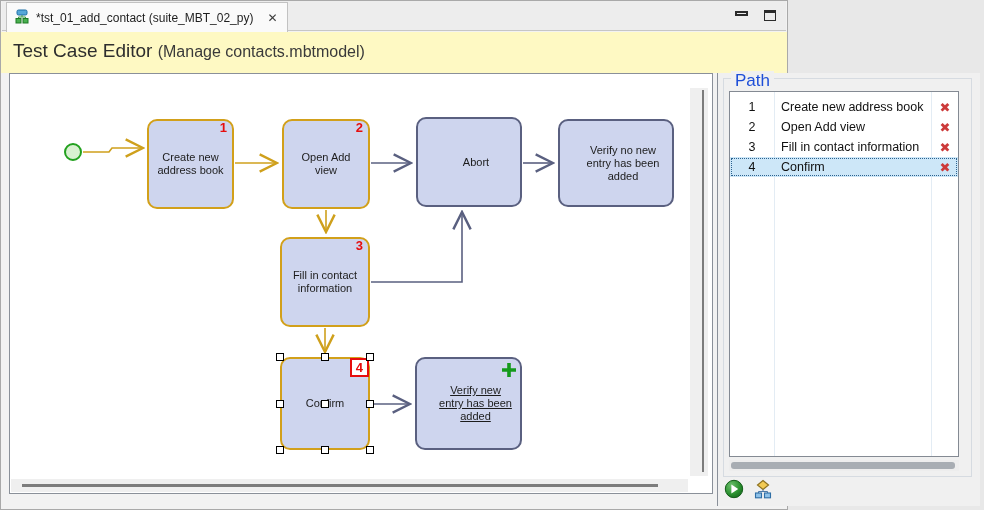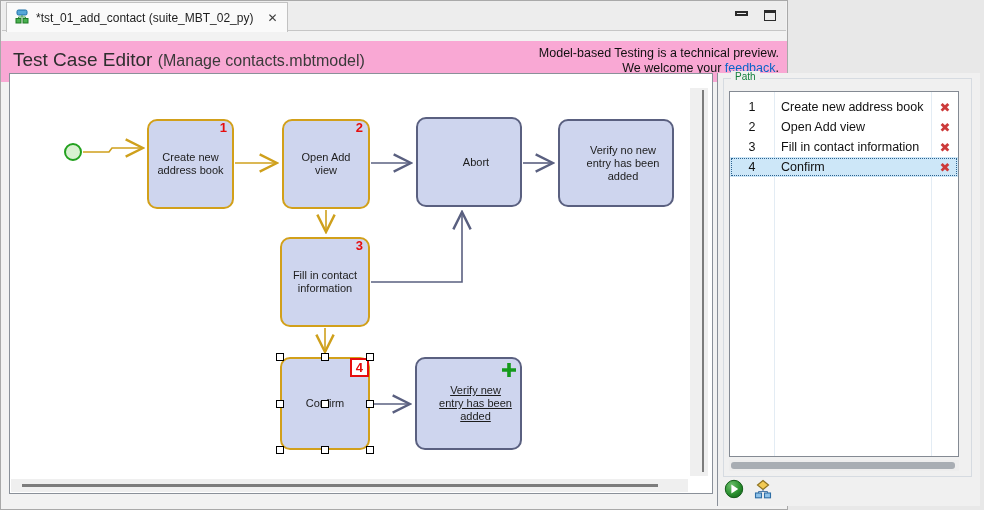--- a/index.html
+++ b/index.html
@@ -10,21 +10,21 @@
   
   .tabstrip { position:absolute; left:1px; right:1px; top:0; height:30px; background:#ededed; border-bottom:1px solid #c6c6c6; }
   .tab { position:absolute; left:4px; top:1px; height:30px; background:#fafafa; border:1px solid #c2c2c2; border-bottom:none; display:flex; align-items:center; gap:6px; padding:0 9px 0 7px; }
   .tab-label { font-size:12px; color:#1e1e1e; white-space:nowrap; }
   .tab-close { font-size:12px; color:#3c3c3c; margin-left:8px; cursor:pointer; line-height:12px; }
   .winbtns { position:absolute; right:10px; top:9px; display:flex; gap:16px; align-items:flex-start; }
   .min-glyph { width:13px; height:5px; border:2px solid #2b2b2b; margin-top:1px; }
   .max-glyph { width:12px; height:11px; border:1px solid #2b2b2b; border-top:3px solid #2b2b2b; }
 
   
-  .header { position:absolute; left:0; right:0; top:40px; height:41px; background:#f9a8d4; }
+  .header { position:absolute; left:0; right:0; top:31px; height:41px; background:#fef9c3; }
   .page-title { position:absolute; left:12px; top:8px; font-size:19px; color:#2e2e2e; }
   .page-subtitle { font-size:16px; color:#3a3a3a; }
   .notice { position:absolute; right:8px; top:5px; text-align:right; font-size:12.5px; color:#111; line-height:15px; }
   .notice a { color:#0a64c8; text-decoration:underline; cursor:pointer; }
 
   
   .canvas { position:absolute; left:8px; top:72px; width:704px; height:421px; background:#fff; border:1px solid #8a9099; }
   .canvas-inner { position:absolute; inset:0; }
   svg.wires { position:absolute; left:0; top:0; }
 
@@ -43,21 +43,21 @@
   .h-bl{left:-6px;bottom:-6px} .h-bc{left:calc(50% - 4px);bottom:-6px} .h-br{right:-6px;bottom:-6px}
 
   .vscroll { position:absolute; right:4px; top:14px; bottom:17px; width:18px; background:#efefef; }
   .vscroll .thumb { position:absolute; left:12px; top:2px; bottom:4px; width:2px; background:#7c7c7c; }
   .hscroll { position:absolute; left:1px; right:24px; bottom:1px; height:13px; background:#efefef; }
   .hscroll .thumb { position:absolute; left:11px; right:30px; top:5px; height:3px; background:#7c7c7c; }
 
   
   .panel { position:absolute; left:716px; top:72px; width:263px; height:433px; background:#f0f0f0; border-left:1px solid #8a9099; }
   .group { position:absolute; left:5px; top:5px; right:8px; height:399px; border:1px solid #d6dbe1; }
-  .group-label { position:absolute; top:-8px; left:7px; background:#f0f0f0; padding:0 4px; font-size:10px; color:#15803d; }
+  .group-label { position:absolute; top:-8px; left:7px; background:#f0f0f0; padding:0 4px; font-size:17px; color:#1d4ed8; }
   .ptable { position:absolute; left:5px; top:12px; right:12px; height:366px; background:#fff; border:1px solid #848a93; overflow:hidden; }
   .colline { position:absolute; top:0; bottom:0; width:1px; background:#e3ecf4; }
   .colline.c1 { left:44px; } .colline.c2 { right:26px; }
   .rows { position:absolute; left:0; right:0; top:5px; }
   .prow { position:relative; display:flex; height:20px; align-items:center; font-size:12.5px; color:#111; }
   .prow .idx { width:44px; text-align:center; }
   .prow .lbl { flex:1; padding-left:7px; white-space:nowrap; overflow:hidden; }
   .prow .del { width:26px; text-align:center; color:#cc3a3a; font-weight:bold; font-size:13px; cursor:pointer; line-height:13px; }
   .prow.selected { background:#cde7f8; outline:1px dotted #2c628f; outline-offset:-2px; }
   .table-hscroll { position:absolute; left:5px; right:12px; top:381px; height:11px; background:#ededed; }
@@ -84,24 +84,20 @@
       <span class="tab-close">✕</span>
     </div>
     <div class="winbtns">
       <div class="min-glyph"></div>
       <div class="max-glyph"></div>
     </div>
   </div>
 
   <div class="header">
     <div class="page-title"><span>Test Case Editor </span><span class="page-subtitle">(Manage contacts.mbtmodel)</span></div>
-    <div class="notice">
-      <div>Model-based Testing is a technical preview.</div>
-      <div><span>We welcome your </span><a>feedback</a><span>.</span></div>
-    </div>
   </div>
 
   <div class="canvas">
     <div class="canvas-inner">
 
       <svg class="wires" width="690" height="400">
         <defs>
           <marker id="chevY" viewBox="0 0 12 12" refX="11" refY="6" markerWidth="13" markerHeight="13" orient="auto">
             <path d="M1,1 L11,6 L1,11" fill="none" stroke="#cfa01c" stroke-width="1.4"></path>
           </marker>

